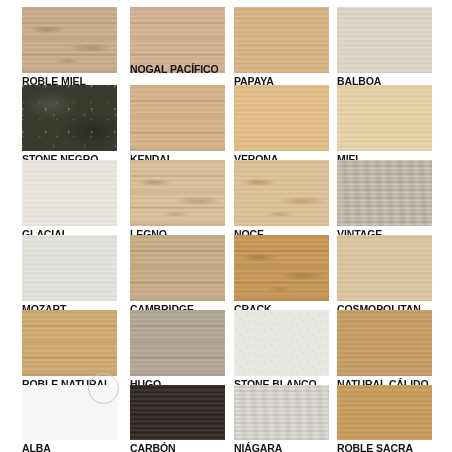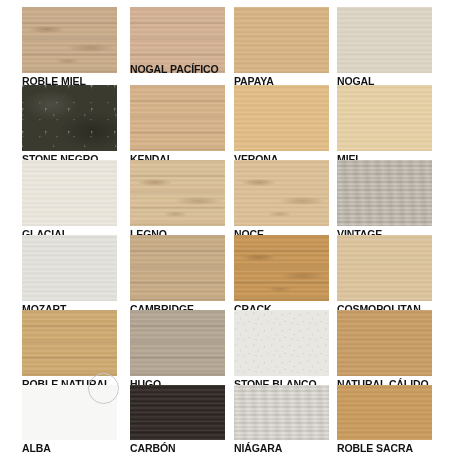--- a/index.html
+++ b/index.html
@@ -150,21 +150,21 @@
     <div class="swatch-cell" style="left: 234px; top: 7px;">
       <div class="swatch-img" title="wood-warm" style="background: rgb(215, 179, 131); height: 66px;">
         <div class="grain-h"></div>
       </div>
       <div class="swatch-label" style="top: 68px;">PAPAYA</div>
     </div>
     <div class="swatch-cell" style="left: 337px; top: 7px;">
       <div class="swatch-img" title="wood-pale" style="background: rgb(221, 213, 196); height: 66px;">
         <div class="grain-h"></div>
       </div>
-      <div class="swatch-label" style="top: 68px;">NOGAL</div>
+      <div class="swatch-label" style="top: 68px;">BALBOA</div>
     </div>
     <div class="swatch-cell" style="left: 22px; top: 85px;">
       <div class="swatch-img" title="marble-dark" style="background: rgb(59, 58, 47); height: 66px;">
         <div class="grain-marble"></div>
       </div>
       <div class="swatch-label" style="top: 68px;">STONE NEGRO</div>
     </div>
     <div class="swatch-cell" style="left: 130px; top: 85px;">
       <div class="swatch-img" title="wood-natural" style="background: rgb(214, 178, 136); height: 66px;">
         <div class="grain-h"></div>

